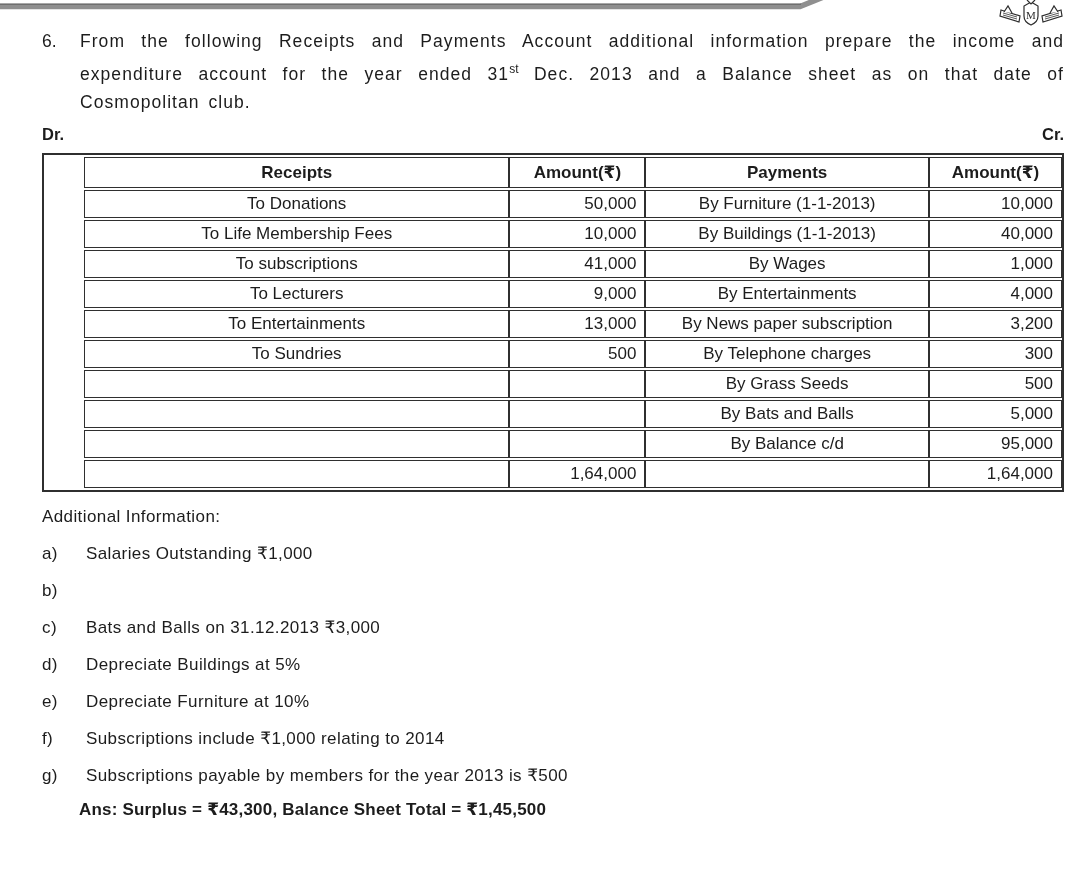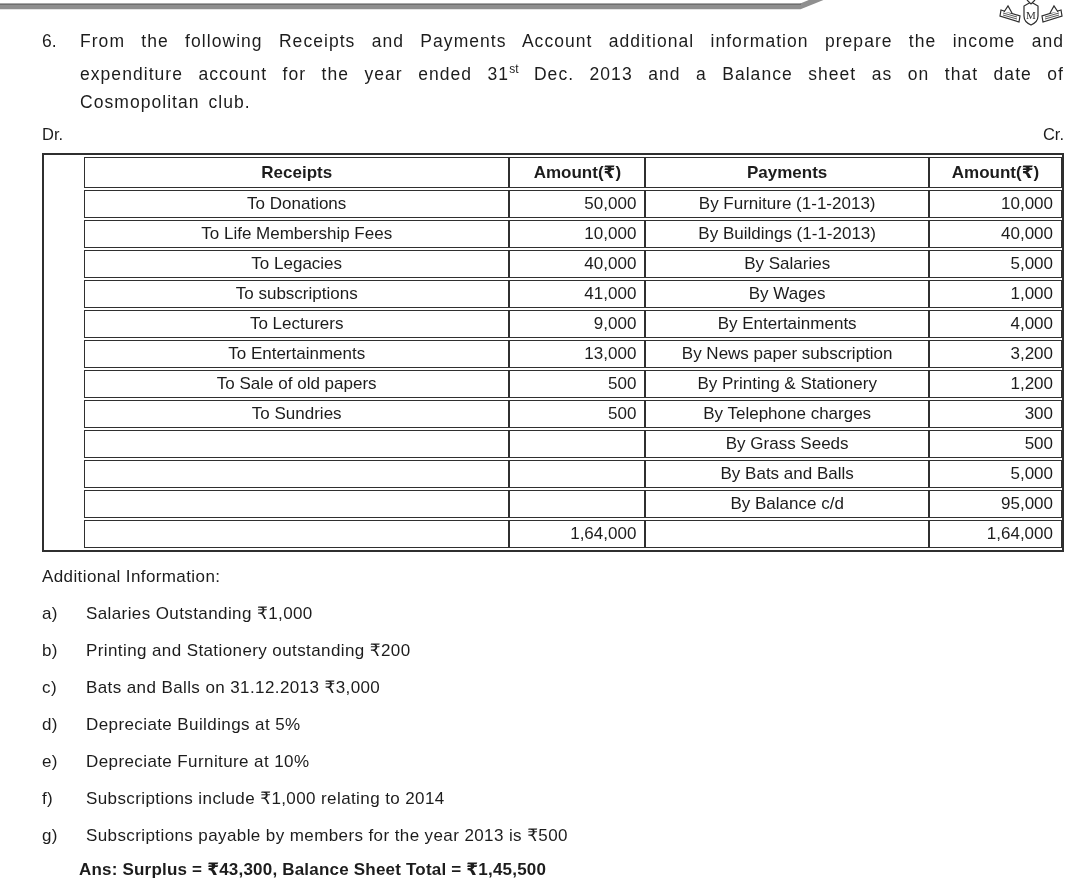--- a/index.html
+++ b/index.html
@@ -19,21 +19,21 @@
 
   .content { padding: 0 16px 0 42px; position: relative; }
 
   
   .question { display: flex; margin-top: 27px; font-size: 17.5px; line-height: 28px; }
   .q-num { width: 38px; flex-shrink: 0; }
   .q-text { flex: 1; text-align: justify; letter-spacing: 1.05px; word-spacing: 3px; }
   .q-text sup { font-size: 12px; letter-spacing: 0; }
 
   
-  .drcr { display: flex; justify-content: space-between; font-weight: normal; font-size: 16.5px; margin-top: 9px; }
+  .drcr { display: flex; justify-content: space-between; font-weight: bold; font-size: 16.5px; margin-top: 9px; }
 
   
   table.ledger {
     width: 100%;
     border-collapse: separate;
     border-spacing: 0 2px;
     border: 2px solid #2f2f2f;
     margin-top: 9px;
     font-size: 17px;
     table-layout: fixed;
@@ -113,48 +113,36 @@
           <td class="item">By Furniture (1-1-2013)</td>
           <td class="amount">10,000</td>
         </tr>
     <tr>
           <td class="item">To Life Membership Fees</td>
           <td class="amount">10,000</td>
           <td class="item">By Buildings (1-1-2013)</td>
           <td class="amount">40,000</td>
         </tr>
     <tr>
-          <td class="item">To Legacies</td>
-          <td class="amount">40,000</td>
-          <td class="item">By Salaries</td>
-          <td class="amount">5,000</td>
-        </tr>
-    <tr>
           <td class="item">To subscriptions</td>
           <td class="amount">41,000</td>
           <td class="item">By Wages</td>
           <td class="amount">1,000</td>
         </tr>
     <tr>
           <td class="item">To Lecturers</td>
           <td class="amount">9,000</td>
           <td class="item">By Entertainments</td>
           <td class="amount">4,000</td>
         </tr>
     <tr>
           <td class="item">To Entertainments</td>
           <td class="amount">13,000</td>
           <td class="item">By News paper subscription</td>
           <td class="amount">3,200</td>
-        </tr>
-    <tr>
-          <td class="item">To Sale of old papers</td>
-          <td class="amount">500</td>
-          <td class="item">By Printing &amp; Stationery</td>
-          <td class="amount">1,200</td>
         </tr>
     <tr>
           <td class="item">To Sundries</td>
           <td class="amount">500</td>
           <td class="item">By Telephone charges</td>
           <td class="amount">300</td>
         </tr>
     <tr>
           <td class="item"></td>
           <td class="amount"></td>
@@ -183,21 +171,20 @@
     </table>
 
   <div class="info-title">Additional Information:</div>
 
   <div class="info-item">
       <span class="info-label">a)</span>
       <span>Salaries Outstanding ₹1,000</span>
     </div>
   <div class="info-item">
       <span class="info-label">b)</span>
-      <span>Printing and Stationery outstanding ₹200</span>
     </div>
   <div class="info-item">
       <span class="info-label">c)</span>
       <span>Bats and Balls on 31.12.2013 ₹3,000</span>
     </div>
   <div class="info-item">
       <span class="info-label">d)</span>
       <span>Depreciate Buildings at 5%</span>
     </div>
   <div class="info-item">

